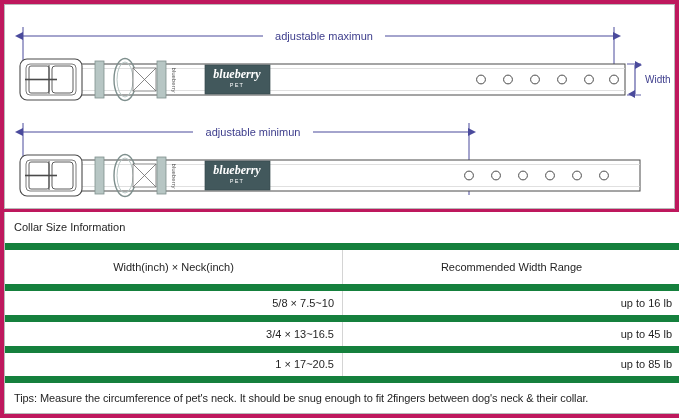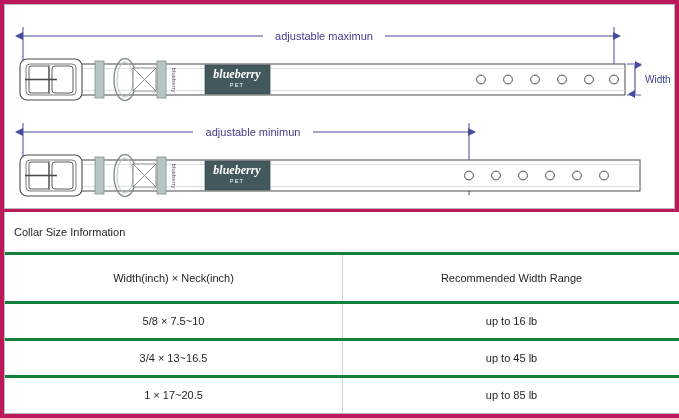--- a/index.html
+++ b/index.html
@@ -39,41 +39,41 @@
     border-top: none;
     background: #fff;
   }
   table.size-table {
     width: 100%;
     height: 100%;
     border-collapse: collapse;
     table-layout: fixed;
   }
   table.size-table td {
-    border-top: 3px solid #15803d;
+    border-top: 7px solid #15803d;
     font-size: 11px;
     color: #1f1f1f;
     padding: 0 8px;
   }
   .title-cell {
     border-top: none !important;
     height: 30px;
     font-size: 12px;
     text-align: left;
     padding-left: 9px !important;
   }
   .hdr-cell {
     height: 36px;
     text-align: center;
     font-size: 11.5px;
   }
   .col-div { border-left: 1px solid #d4d4d4; }
   .data-cell {
     height: 27px;
-    text-align: center;
+    text-align: right;
   }
   .tips-cell {
     height: 29px;
     text-align: left;
     padding-left: 9px !important;
     font-size: 10.5px;
     letter-spacing: -0.1px;
   }
   .colw-left { width: 340px; }
 </style>
@@ -240,17 +240,20 @@
           <td class="data-cell col-div">up to 16 lb</td>
         </tr>
         <tr>
           <td class="data-cell colw-left">3/4 × 13~16.5</td>
           <td class="data-cell col-div">up to 45 lb</td>
         </tr>
         <tr>
           <td class="data-cell colw-left">1 × 17~20.5</td>
           <td class="data-cell col-div">up to 85 lb</td>
         </tr>
+        <tr>
+          <td class="tips-cell" colspan="2">Tips: Measure the circumference of pet's neck. It should be snug enough to fit 2fingers between dog's neck &amp; their collar.</td>
+        </tr>
       </tbody>
     </table>
   </div>
 
 </div>
 
 </body></html>

